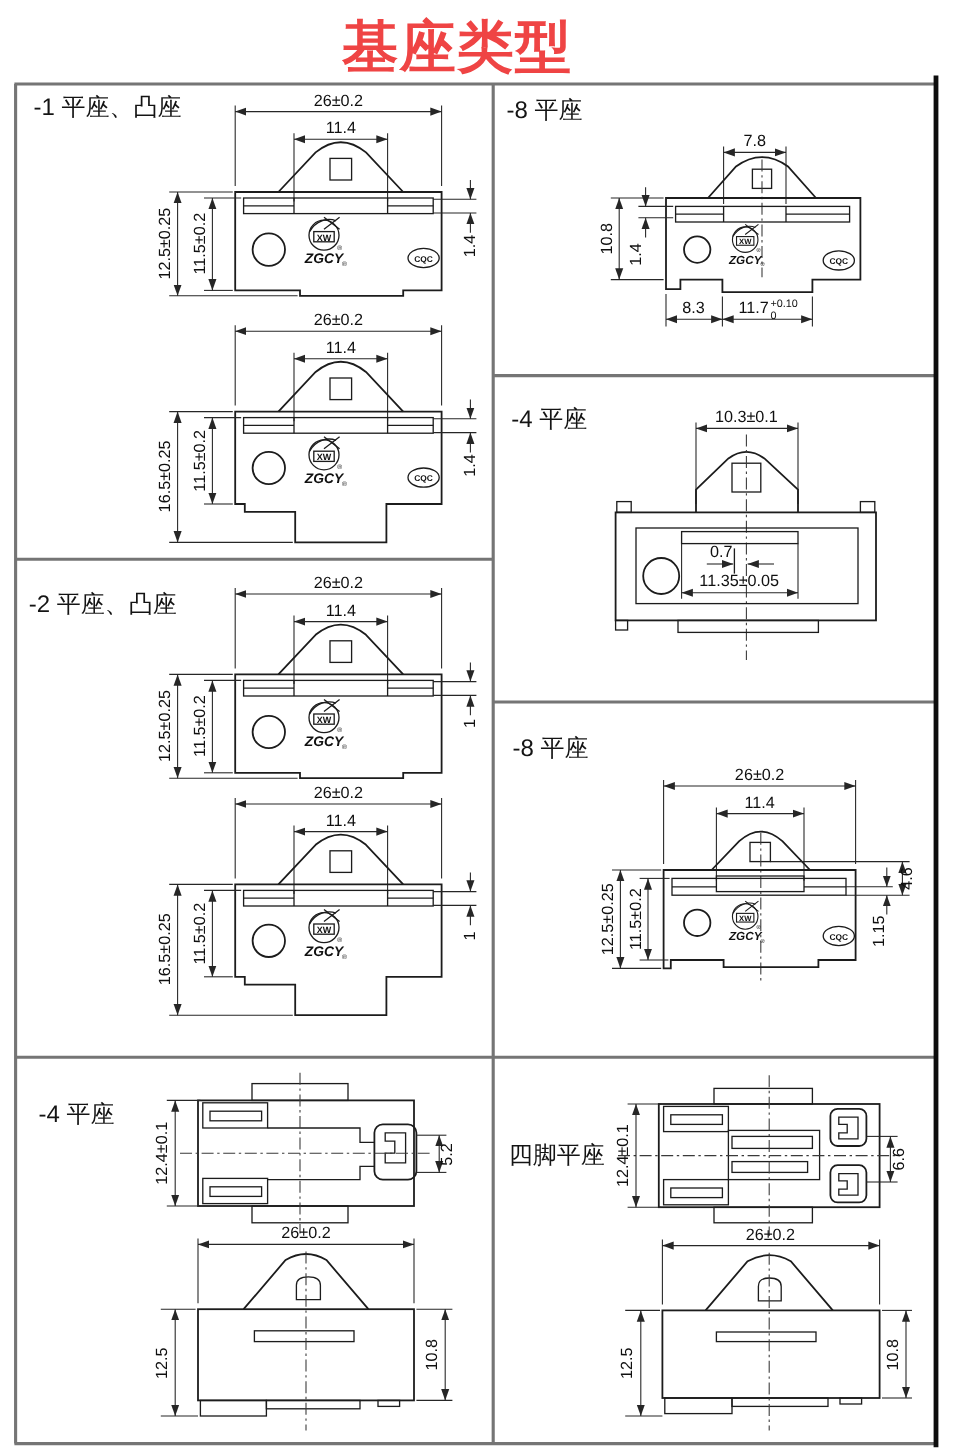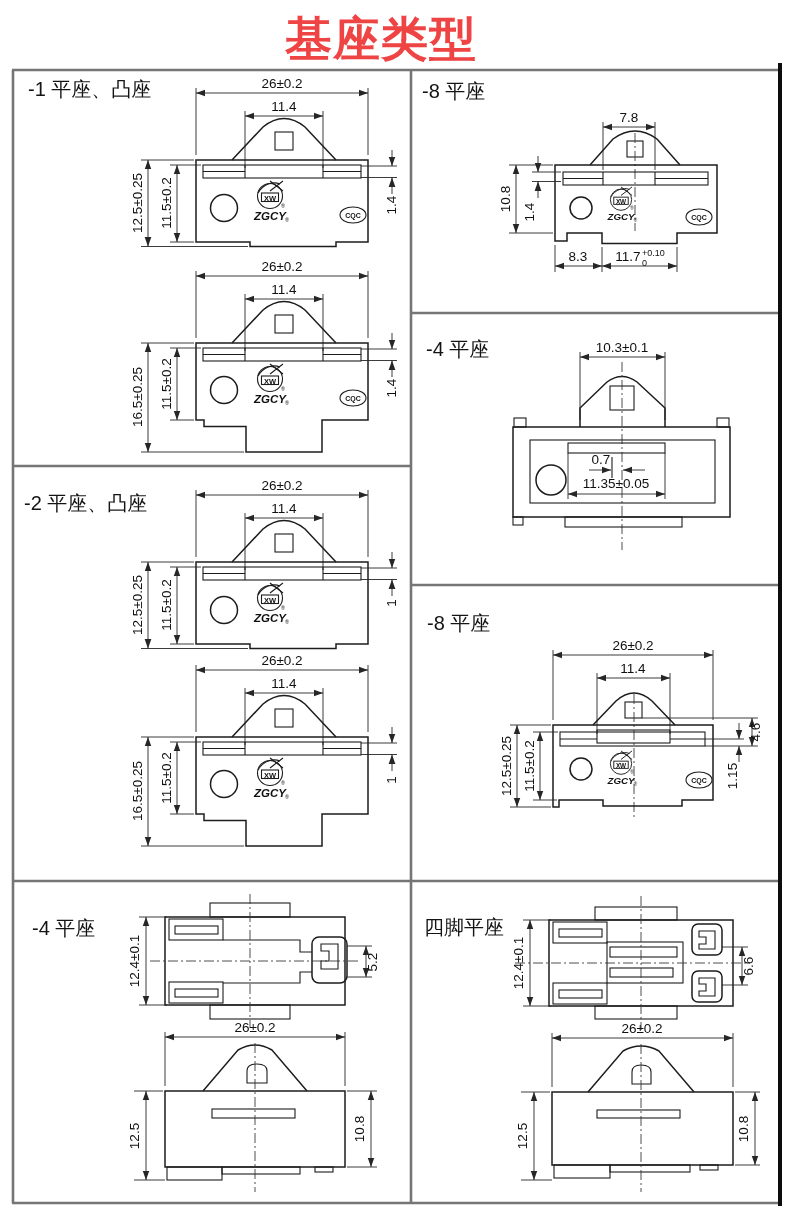--- a/index.html
+++ b/index.html
@@ -23,21 +23,21 @@
 
 <div class="page">
   <div class="title">基座类型</div>
 
   <div class="plabel" style="left:28px;top:76px">-1 平座、凸座</div>
   <div class="plabel" style="left:24px;top:490px">-2 平座、凸座</div>
   <div class="plabel" style="left:422px;top:78px">-8 平座</div>
   <div class="plabel" style="left:426px;top:336px">-4 平座</div>
   <div class="plabel" style="left:427px;top:610px">-8 平座</div>
   <div class="plabel" style="left:32px;top:915px">-4 平座</div>
-  <div class="plabel" style="left:424px;top:914px">四脚平座</div>
+  <div class="plabel" style="left:424px;top:949px">四脚平座</div>
 
   <svg class="sheet" width="800" height="1210" viewBox="0 0 800 1210">
     <defs>
       <marker id="ar" viewBox="0 0 10 8" markerWidth="11" markerHeight="9" refX="9.5" refY="4" orient="auto-start-reverse">
         <path d="M0,0.6 L9.5,4 L0,7.4 Z" fill="#262626"></path>
       </marker>
       <g id="xwlogo">
         <circle class="o2" cx="0" cy="2" r="12.5"></circle>
         <path class="o2" d="M-12,-1 C-7,-10 3,-13 10,-10"></path>
         <path class="o2" d="M0,-13 L13,-3 M13,-13 L0,-3"></path>

